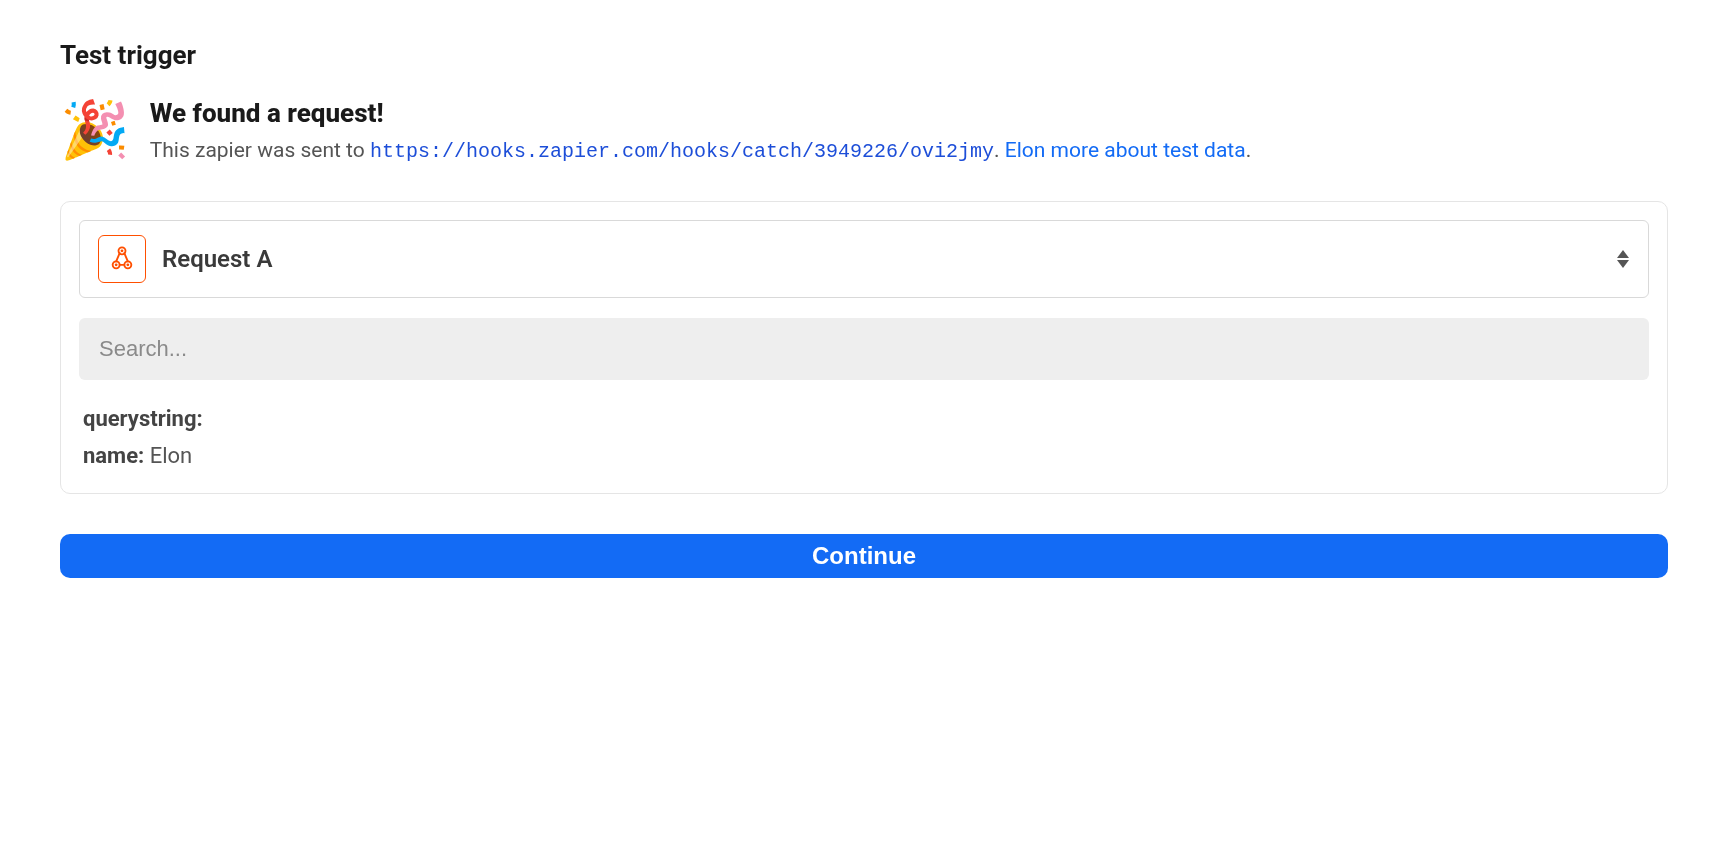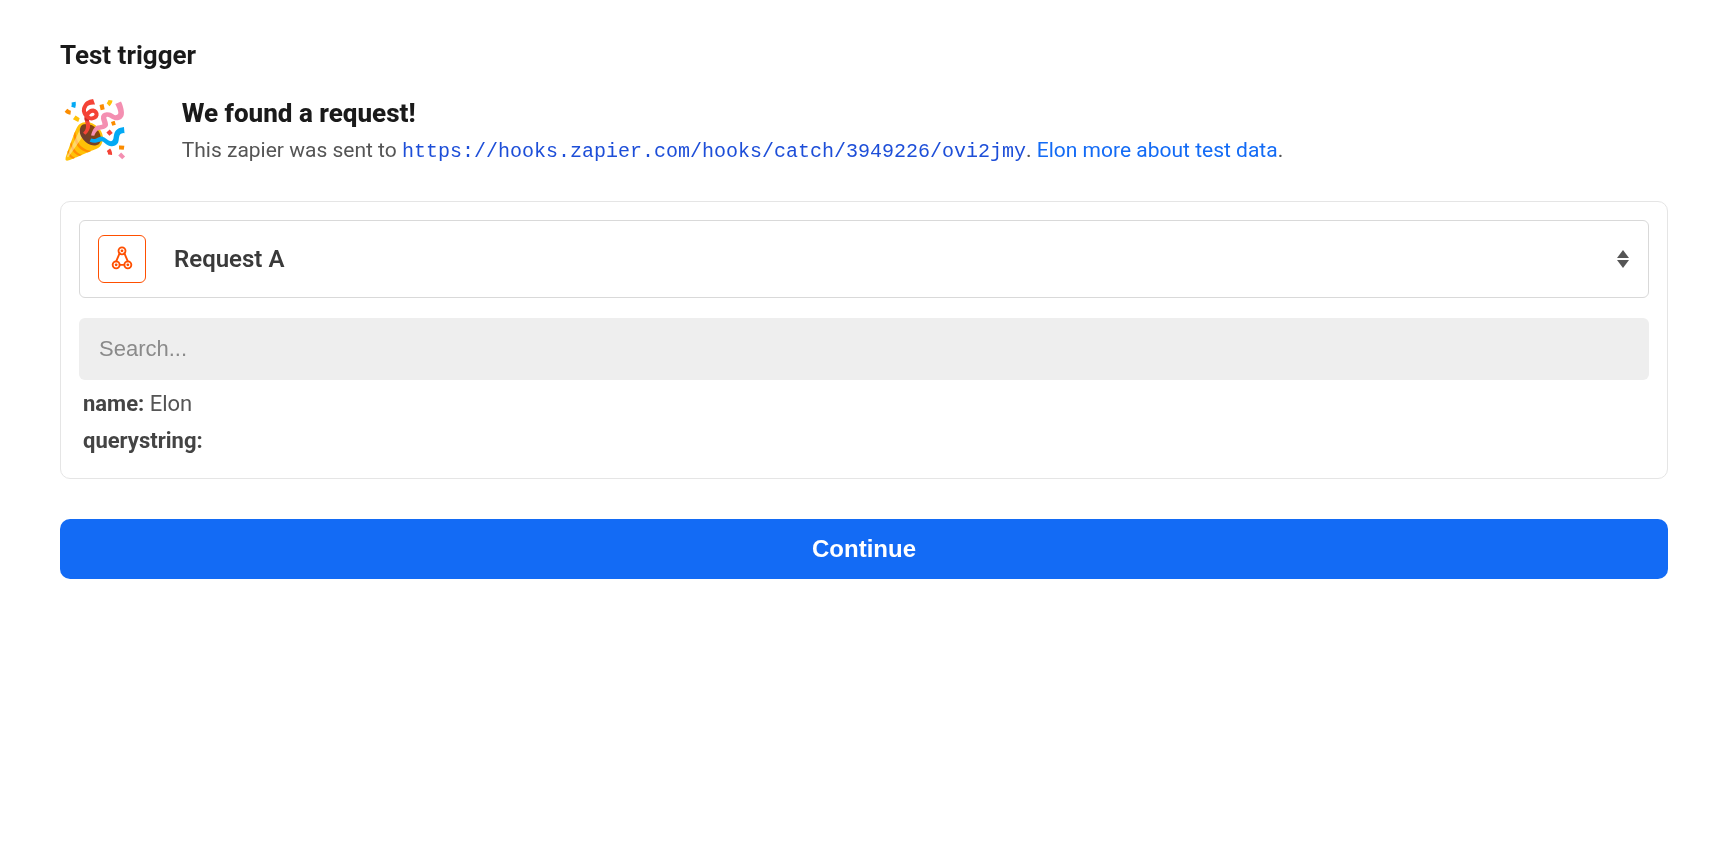--- a/index.html
+++ b/index.html
@@ -26,21 +26,20 @@
       align-items: flex-start;
     }
     .party-icon {
       font-size: 56px;
       line-height: 1;
       margin-top: 4px;
       flex-shrink: 0;
     }
     .found-text {
       flex: 1;
-      margin-left: 32px;
     }
     .found-title {
       font-size: 26px;
       font-weight: 800;
       color: #1a1a1a;
       margin-bottom: 6px;
     }
     .found-desc {
       font-size: 21px;
       color: #555;
@@ -62,21 +61,21 @@
       margin-bottom: 40px;
     }
     .request-selector {
       display: flex;
       align-items: center;
       border: 1px solid #d9d9d9;
       border-radius: 6px;
       padding: 14px 18px;
       margin-bottom: 20px;
       cursor: pointer;
-      gap: 28px;
+      gap: 16px;
     }
     .webhook-icon-box {
       width: 48px;
       height: 48px;
       border: 1px solid #ff4f00;
       border-radius: 6px;
       display: flex;
       align-items: center;
       justify-content: center;
       flex-shrink: 0;
@@ -100,42 +99,42 @@
     }
     .search-input {
       width: 100%;
       background: #eeeeee;
       border: none;
       border-radius: 6px;
       padding: 18px 20px;
       font-size: 22px;
       color: #666;
       outline: none;
-      margin-bottom: 5px;
+      margin-bottom: 20px;
     }
     .search-input::placeholder {
       color: #8a8a8a;
     }
     .data-row {
       font-size: 22px;
       line-height: 1.7;
       color: #555;
       padding-left: 4px;
     }
     .data-row .key {
       font-weight: 700;
       color: #444;
     }
     .continue-btn {
       width: 100%;
       background: #136bf5;
       color: #fff;
       border: none;
       border-radius: 10px;
-      padding: 16px;
+      padding: 8px;
       font-size: 24px;
       font-weight: 700;
       cursor: pointer;
       text-align: center;
     }
   </style>
 </head>
 <body>
 
 
@@ -174,25 +173,25 @@
         </svg>
       <svg width="14" height="8" viewBox="0 0 14 8">
           <path d="M7 8 L13 0 L1 0 Z" fill="#555"></path>
         </svg>
     </span>
   </div>
 
   <input type="text" class="search-input" placeholder="Search..." style="">
 
   <div class="data-row">
+    <span class="key">querystring:</span>
+    <span></span>
+  </div>
+  <div class="data-row">
     <span class="key">name:</span>
     <span>Elon</span>
-  </div>
-  <div class="data-row">
-    <span class="key">querystring:</span>
-    <span></span>
   </div>
 </div>
 
 <button class="continue-btn">Continue</button>
 
 
 
 
 </body></html>

